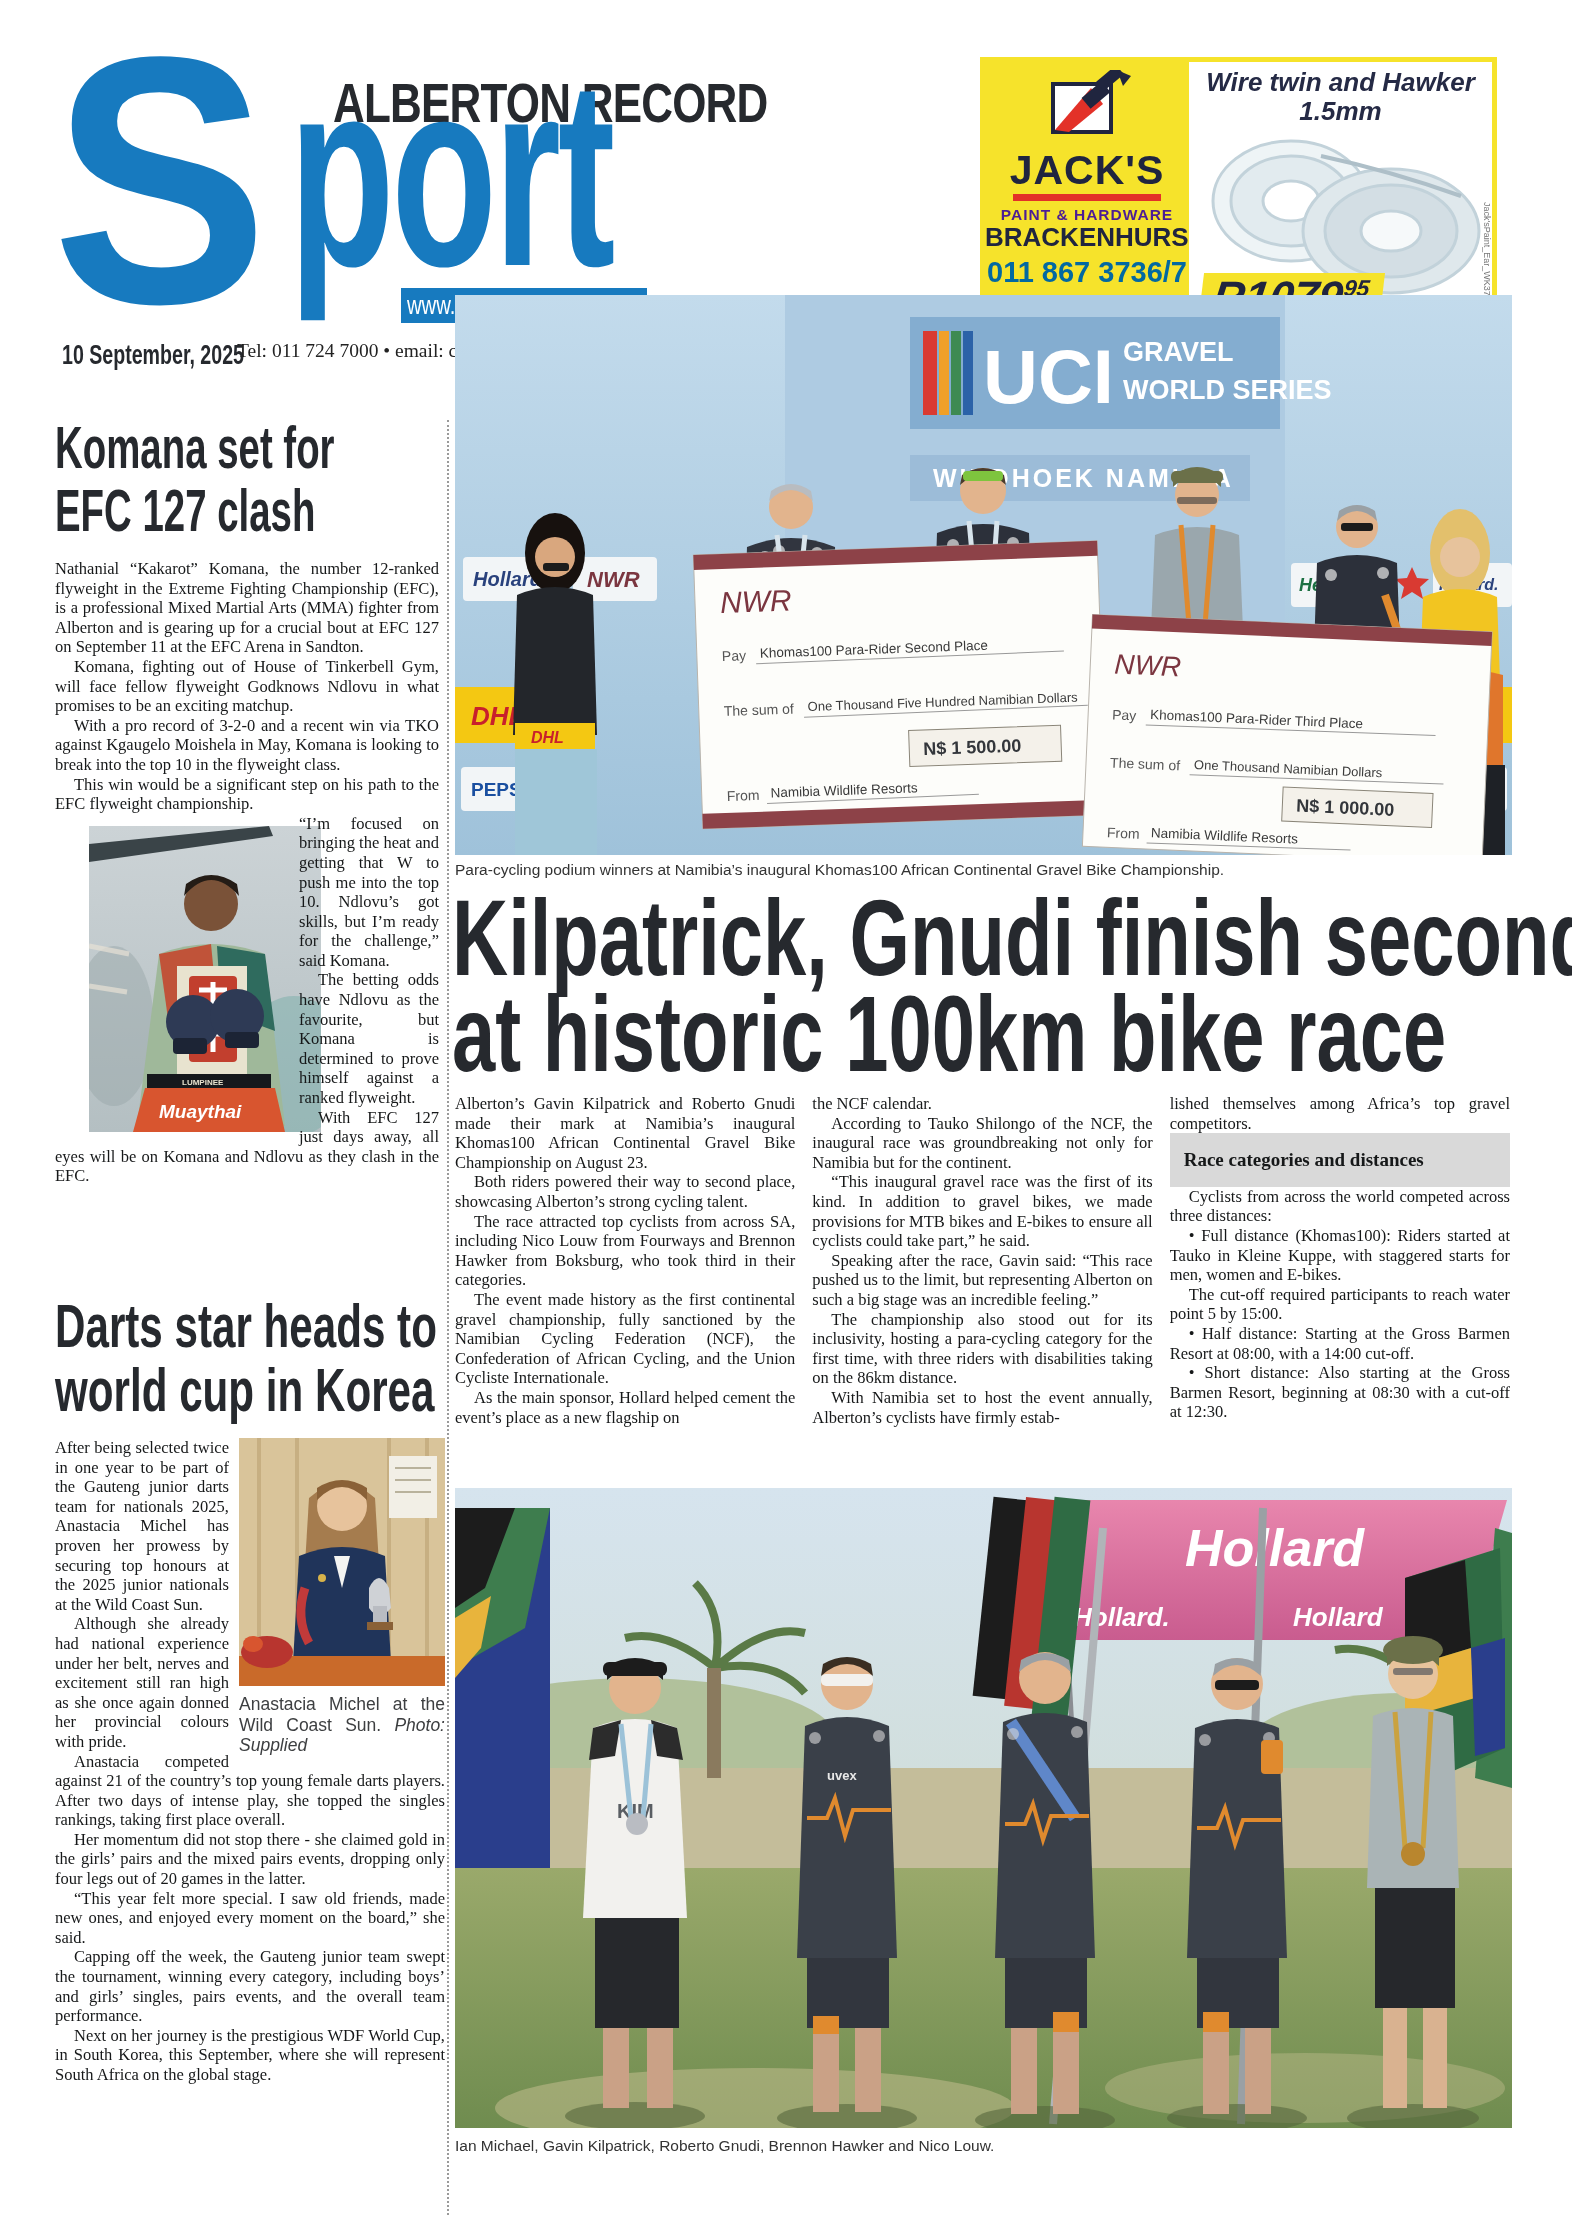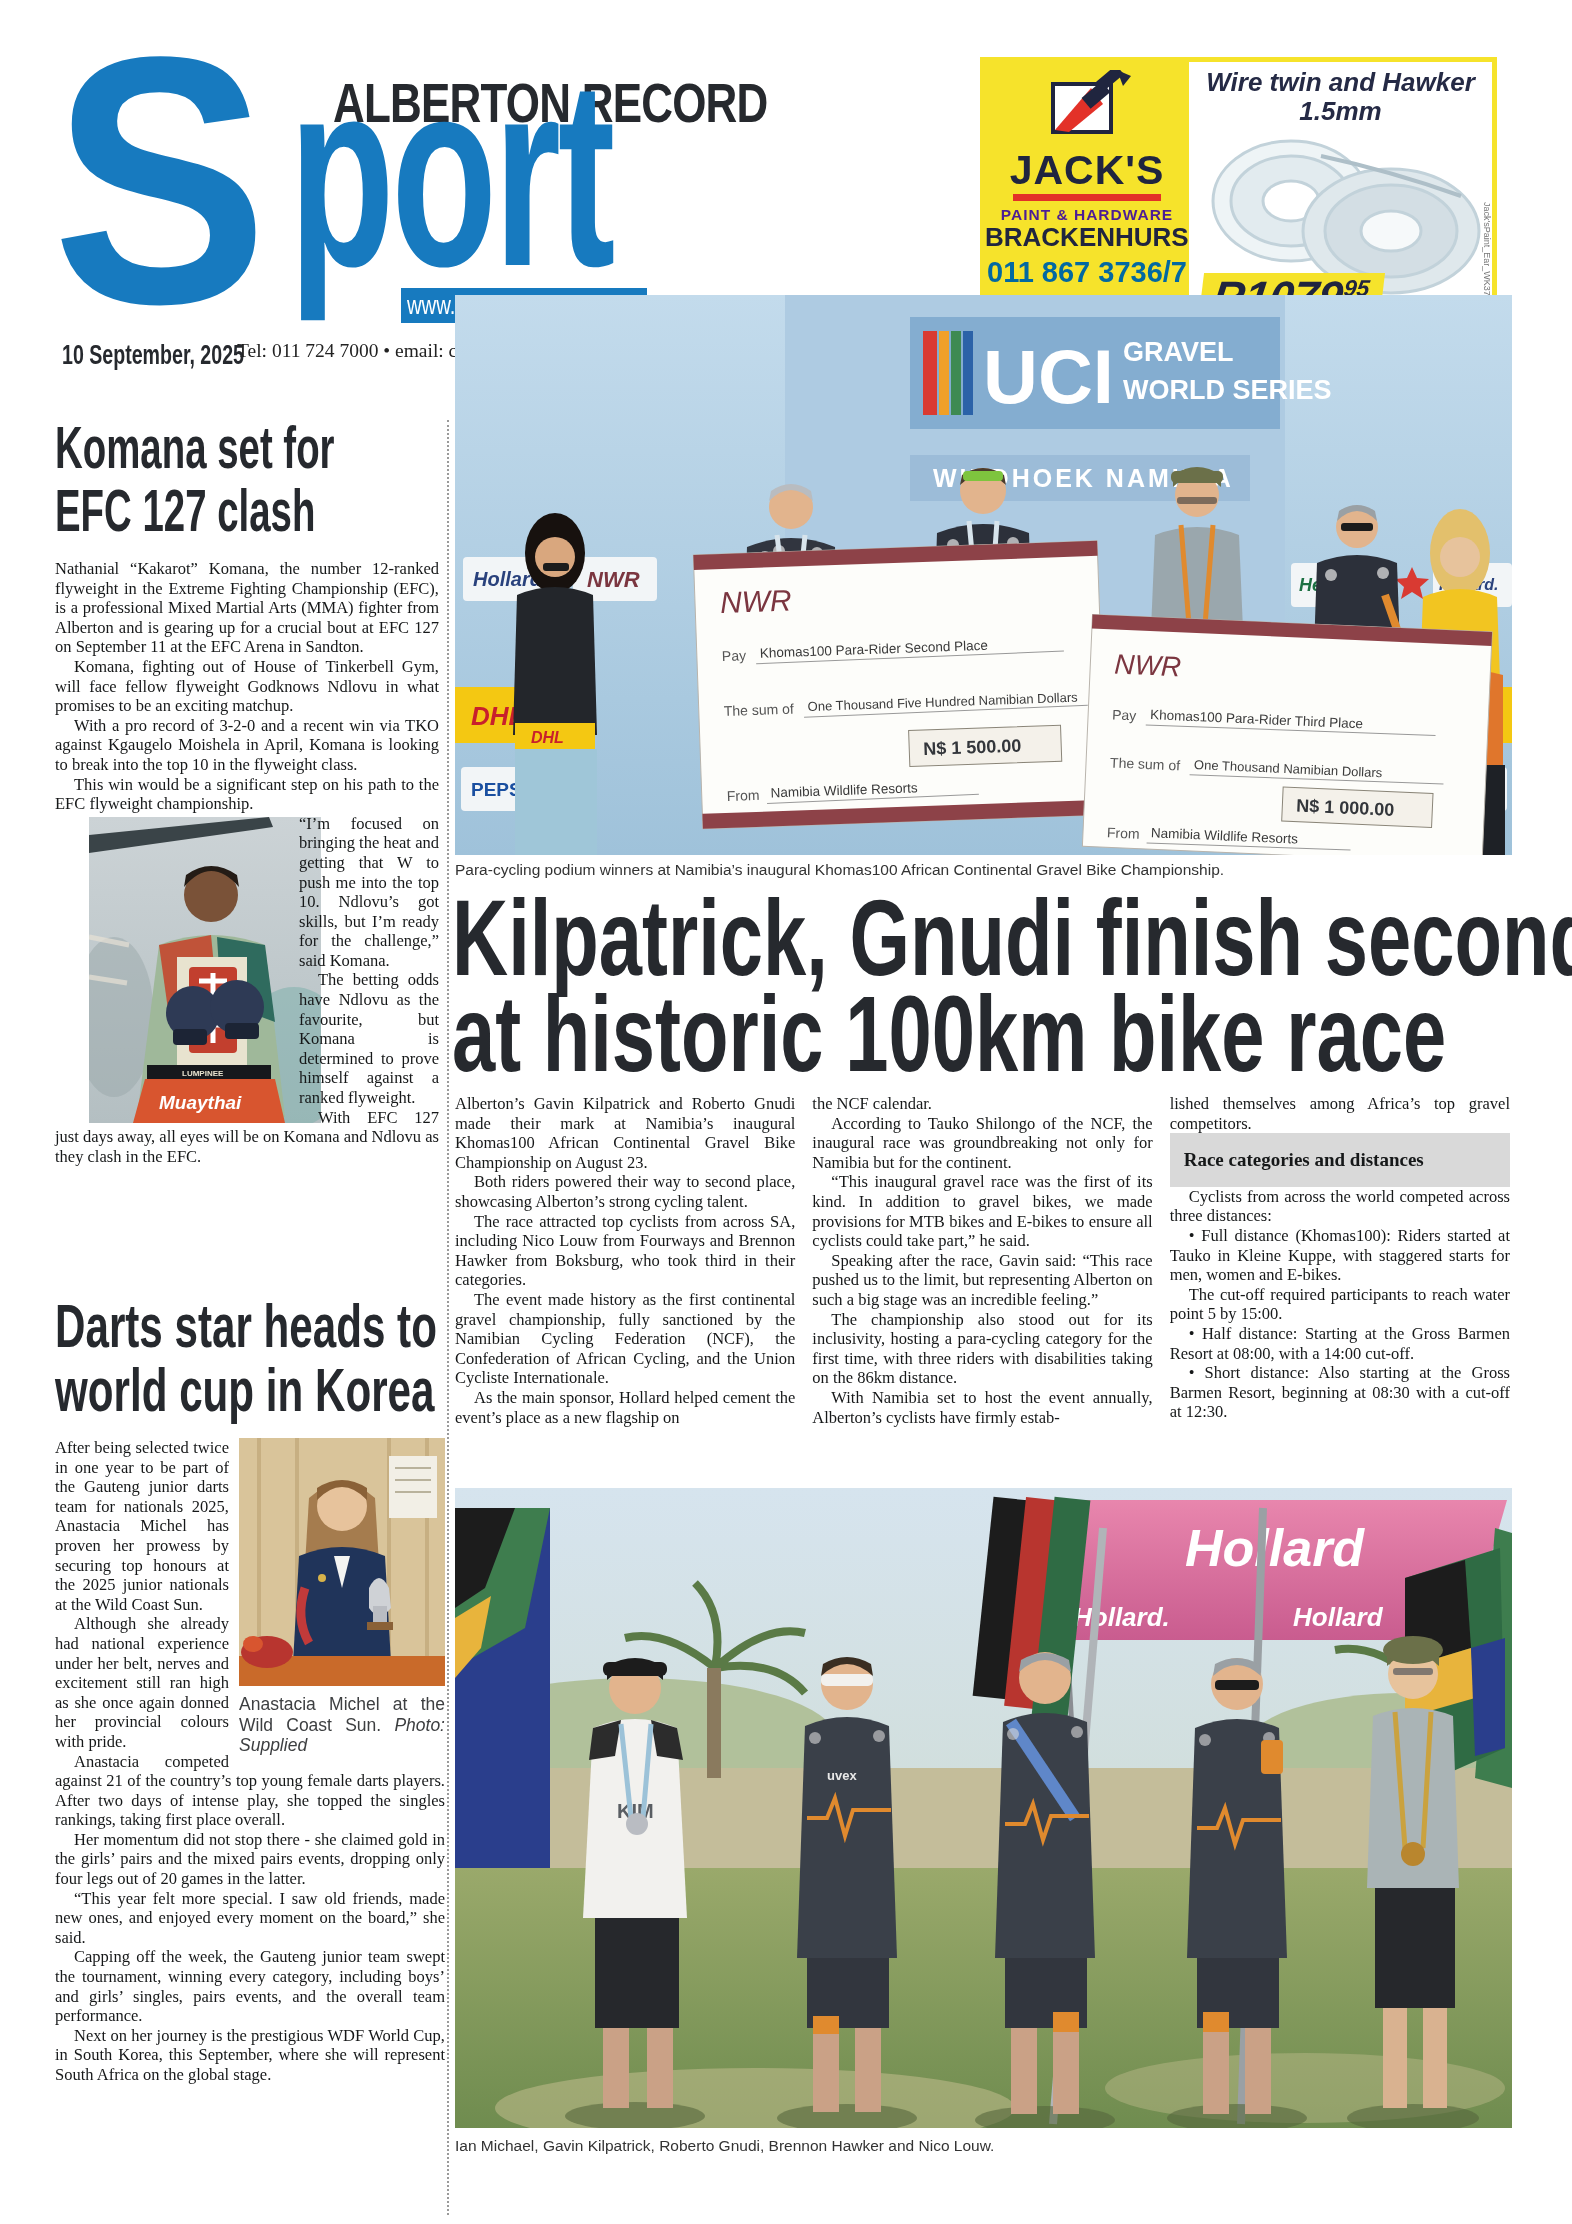--- a/index.html
+++ b/index.html
@@ -50,21 +50,21 @@
   .body-copy p.noindent{text-indent:0;}
   .cap{font-family:"Liberation Sans",sans-serif;font-size:17.5px;line-height:20.5px;color:#3d3f41;}
   .cap-sm{font-family:"Liberation Sans",sans-serif;font-size:15.5px;line-height:19px;color:#333;}
   .divider{left:447px;top:420px;height:1795px;border-left:2px dotted #9a9a9a;width:0;}
 
   
   .komana{left:55px;top:416px;width:384px;}
   .komana .l1{font-size:60px;line-height:63px;transform:scaleX(.64);}
   .komana .l2{font-size:60px;line-height:63px;transform:scaleX(.64);}
   .komana-body{margin-top:17px;}
-  .komana-float{float:left;width:244px;padding-right:12px;box-sizing:border-box;margin-top:3px;padding-left:34px;}
+  .komana-float{float:left;width:244px;padding-right:12px;box-sizing:border-box;margin-top:12px;padding-left:34px;}
   .komana-float .cap{margin-top:6px;width:232px;}
 
   
   .darts{left:55px;top:1294px;width:390px;}
   .darts .l1{font-size:62px;line-height:64px;transform:scaleX(.68);}
   .darts .l2{font-size:62px;line-height:64px;transform:scaleX(.68);}
   .darts-body{margin-top:16px;}
   .darts-float{float:right;width:206px;margin-left:10px;margin-bottom:4px;}
   .darts-float .cap{margin-top:8px;}
 
@@ -142,21 +142,21 @@
   </div>
 
   <div class="abs divider"></div>
 
   <div class="abs komana">
     <div class="hl l1">Komana set for</div>
     <div class="hl l2">EFC 127 clash</div>
     <div class="body-copy komana-body">
       <p class="noindent">Nathanial “Kakarot” Komana, the number 12-ranked flyweight in the Extreme Fighting Championship (EFC), is a professional Mixed Martial Arts (MMA) fighter from Alberton and is gearing up for a crucial bout at EFC 127 on September 11 at the EFC Arena in Sandton.</p>
       <p>Komana, fighting out of House of Tinkerbell Gym, will face fellow flyweight Godknows Ndlovu in what promises to be an exciting matchup.</p>
-      <p>With a pro record of 3-2-0 and a recent win via TKO against Kgaugelo Moishela in April, Komana is looking to break into the top 10 in the flyweight class.</p>
+      <p>With a pro record of 3-2-0 and a recent win via TKO against Kgaugelo Moishela in May, Komana is looking to break into the top 10 in the flyweight class.</p>
       <p>This win would be a significant step on his path to the EFC flyweight championship.</p>
       <div class="komana-float">
         <svg class="photo-frame" width="232" height="306" viewBox="0 0 232 306">
           <defs>
             <linearGradient id="gymbg" x1="0" y1="0" x2="0" y2="1">
               <stop offset="0" stop-color="#ccd3d6"></stop>
                 <stop offset="1" stop-color="#b4bfc2"></stop>
             </linearGradient>
           </defs>
           <rect width="232" height="306" fill="url(#gymbg)"></rect>

